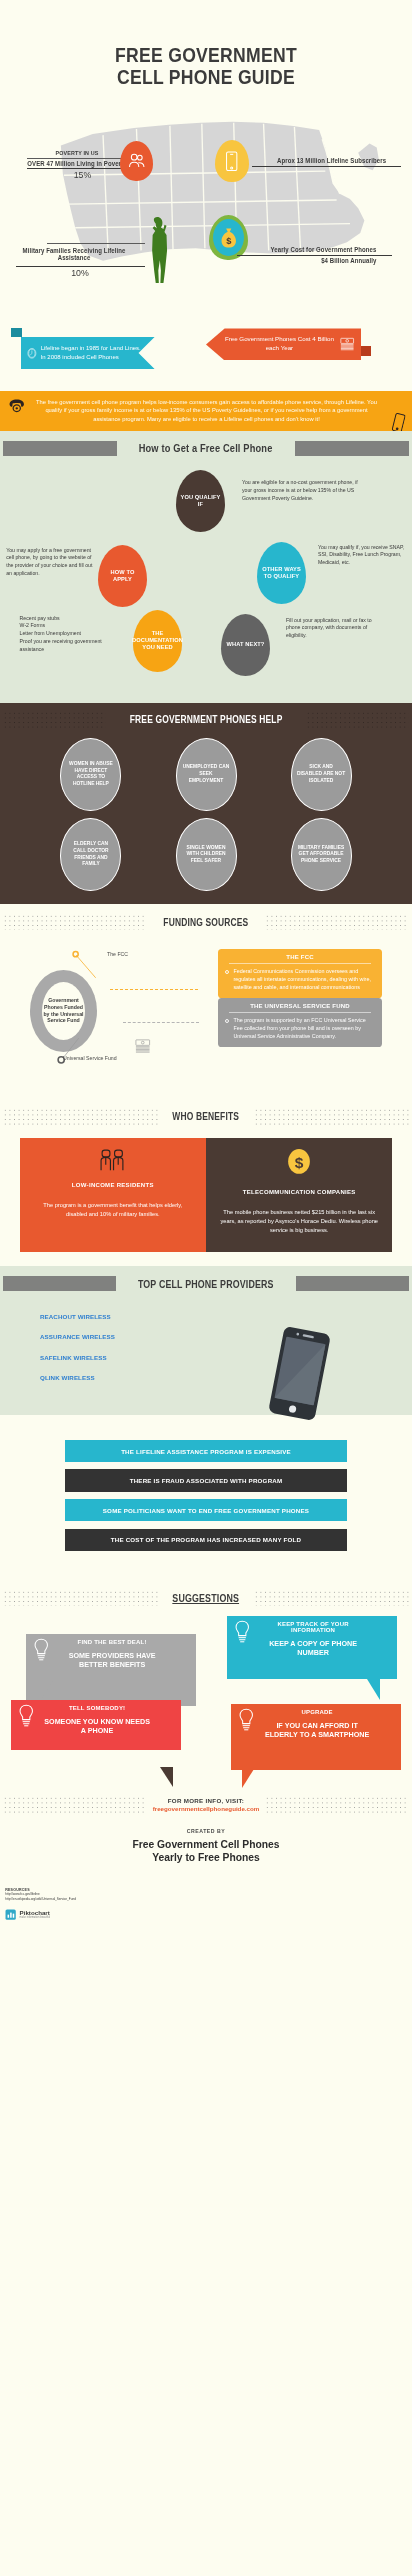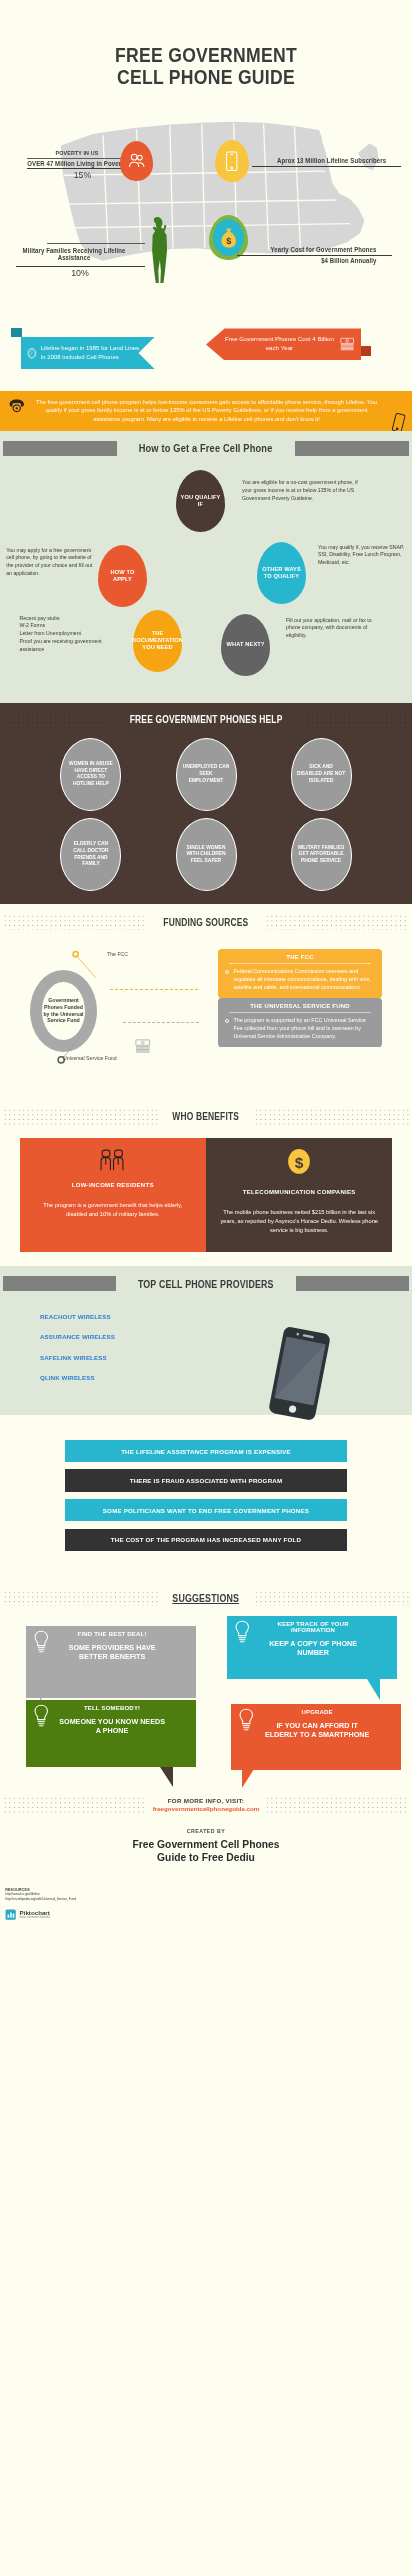--- a/index.html
+++ b/index.html
@@ -552,21 +552,21 @@
 
   <section class="suggestions">
     <div class="sec-title-row" style="margin-top:14.4px;">
       <div class="rail"></div>
       <div class="sec-title">SUGGESTIONS</div>
       <div class="rail"></div>
     </div>
 
     <div class="sug-wrap">
 
-      <div class="sug" style="left:26px; top:8px; background:#a9a9a9; height:72px;">
+      <div class="sug" style="left:26px; top:16px; background:#a9a9a9; height:72px;">
         <svg class="bulb" width="16.5" height="24" viewBox="0 0 32 46" fill="none" stroke="#fff" stroke-width="2">
           <path d="M16 2C9 2 4 7 4 14c0 5 3 7 5 11v5h14v-5c2-4 5-6 5-11 0-7-5-12-12-12z"></path>
           <line x1="9" y1="34" x2="23" y2="34"></line>
             <line x1="10" y1="38" x2="22" y2="38"></line>
           <line x1="12" y1="42" x2="20" y2="42"></line>
         </svg>
         <div class="st">FIND THE BEST DEAL!</div>
         <div class="sb">SOME PROVIDERS HAVE BETTER BENEFITS</div>
       </div>
       <div class="tail" style="left:40px; top:63px;
@@ -578,21 +578,21 @@
           <line x1="9" y1="34" x2="23" y2="34"></line>
             <line x1="10" y1="38" x2="22" y2="38"></line>
           <line x1="12" y1="42" x2="20" y2="42"></line>
         </svg>
         <div class="st">KEEP TRACK OF YOUR INFORMATION</div>
         <div class="sb">KEEP A COPY OF PHONE NUMBER</div>
       </div>
       <div class="tail" style="left:367px; top:61px;
            border-right:13.4px solid #27b6cd; border-bottom:21.6px solid transparent;"></div>
 
-      <div class="sug" style="left:26px; top:82px; background:#4d7c0f; height:67px;">
+      <div class="sug" style="left:11px; top:82px; background:#ef4444; height:50px;">
         <svg class="bulb" width="16.5" height="24" viewBox="0 0 32 46" fill="none" stroke="#fff" stroke-width="2">
           <path d="M16 2C9 2 4 7 4 14c0 5 3 7 5 11v5h14v-5c2-4 5-6 5-11 0-7-5-12-12-12z"></path>
           <line x1="9" y1="34" x2="23" y2="34"></line>
             <line x1="10" y1="38" x2="22" y2="38"></line>
           <line x1="12" y1="42" x2="20" y2="42"></line>
         </svg>
         <div class="st">TELL SOMEBODY!</div>
         <div class="sb">SOMEONE YOU KNOW NEEDS A PHONE</div>
       </div>
       <div class="tail" style="left:160px; top:149px;
@@ -619,21 +619,21 @@
       <div class="more-mid">
         <div class="m1">FOR MORE INFO, VISIT:</div>
         <div class="m2">freegovernmentcellphoneguide.com</div>
       </div>
       <div class="rail"></div>
     </div>
 
     <div class="created">CREATED BY</div>
     <div class="brandline">
       <span>Free Government Cell Phones</span><br>
-      <span>Guide to Free Dediu</span>
+      <span>Yearly to Free Phones</span>
     </div>
 
     <div class="resources">
       <div class="rh">RESOURCES</div>
       <div class="rl">http://www.fcc.gov/lifeline</div>
       <div class="rl">http://en.wikipedia.org/wiki/Universal_Service_Fund</div>
     </div>
 
     <div class="piktofoot">
       <svg width="11.3" height="11.3" viewBox="0 0 22 22">

